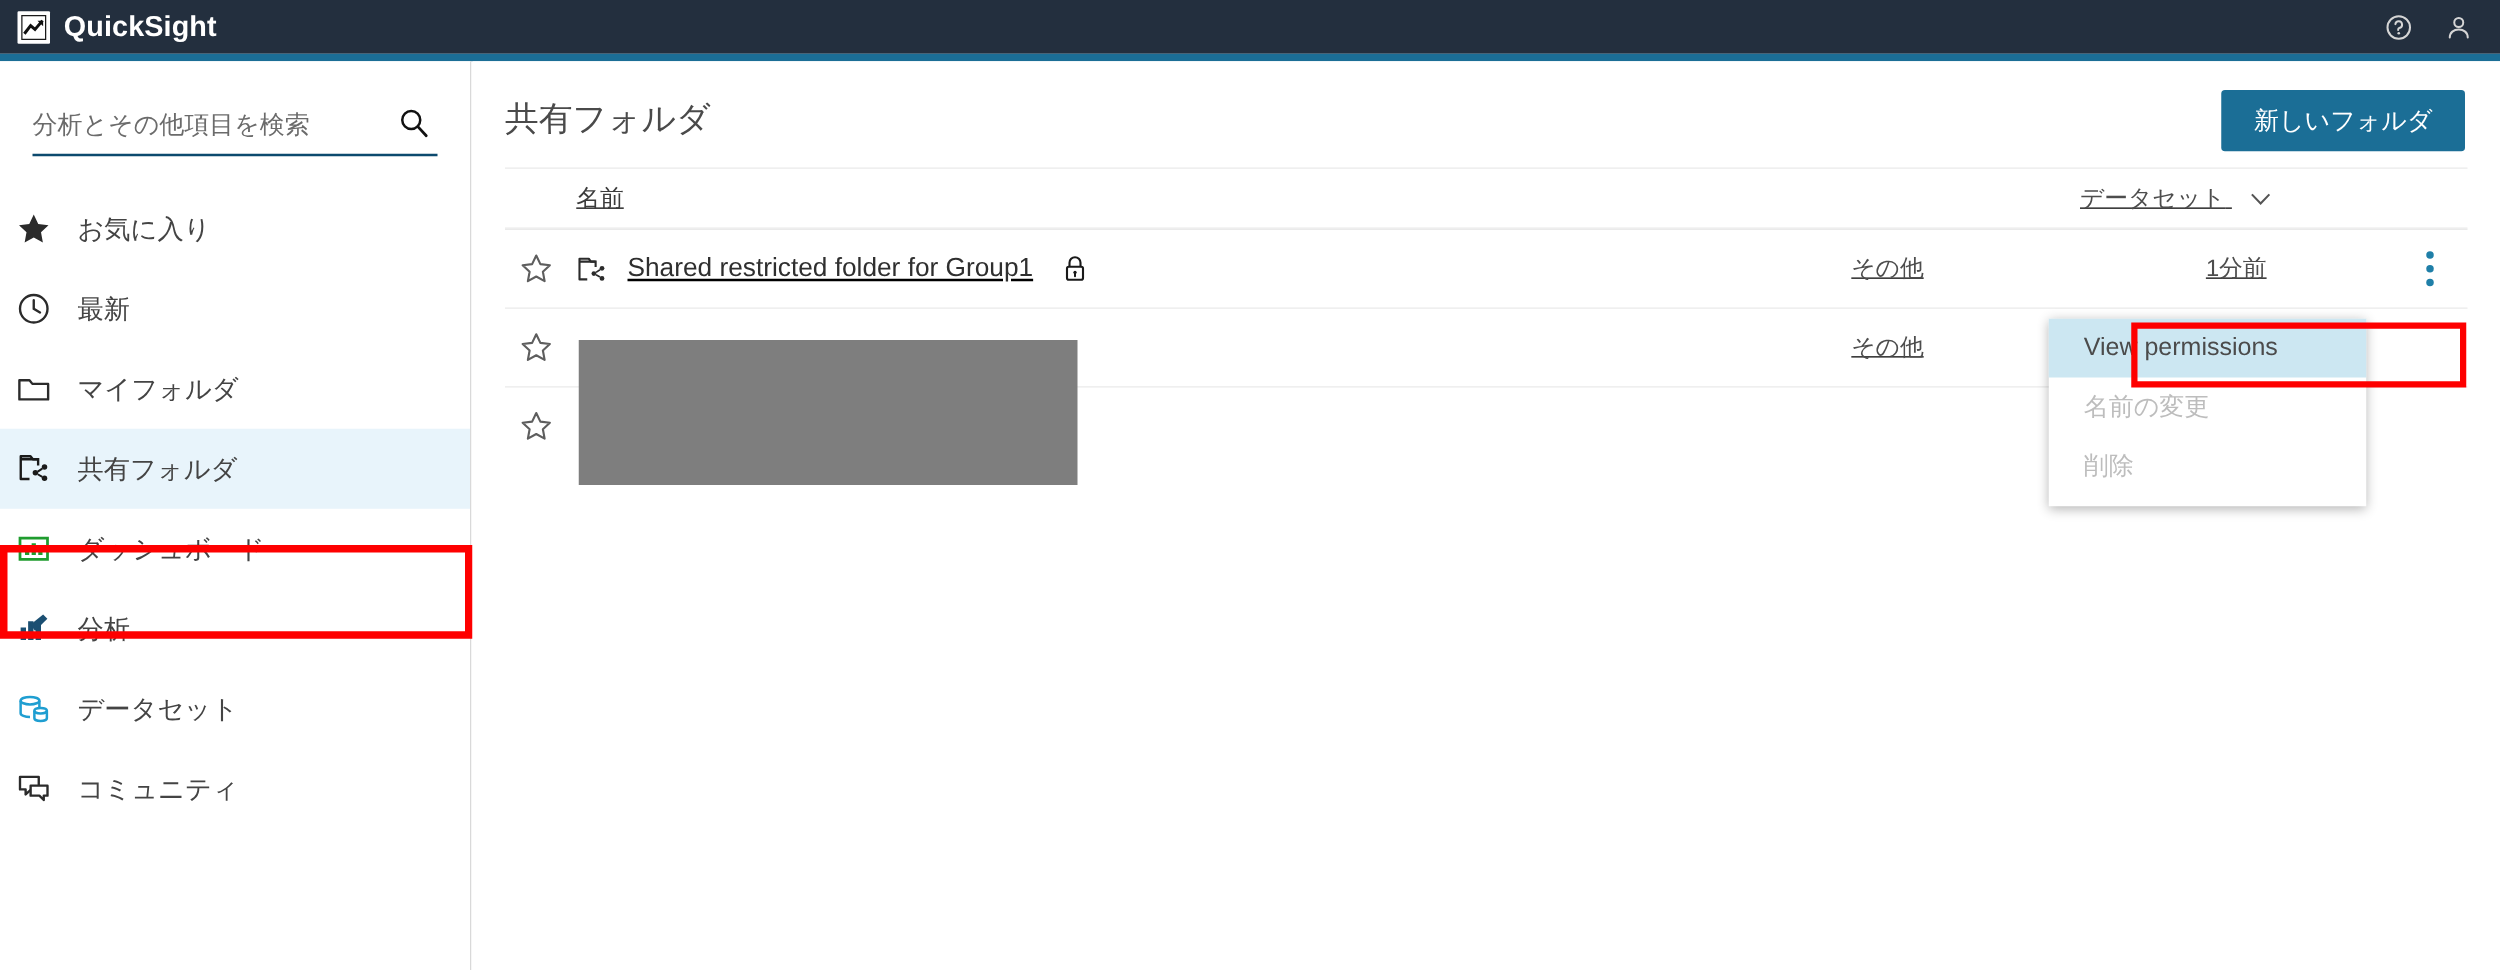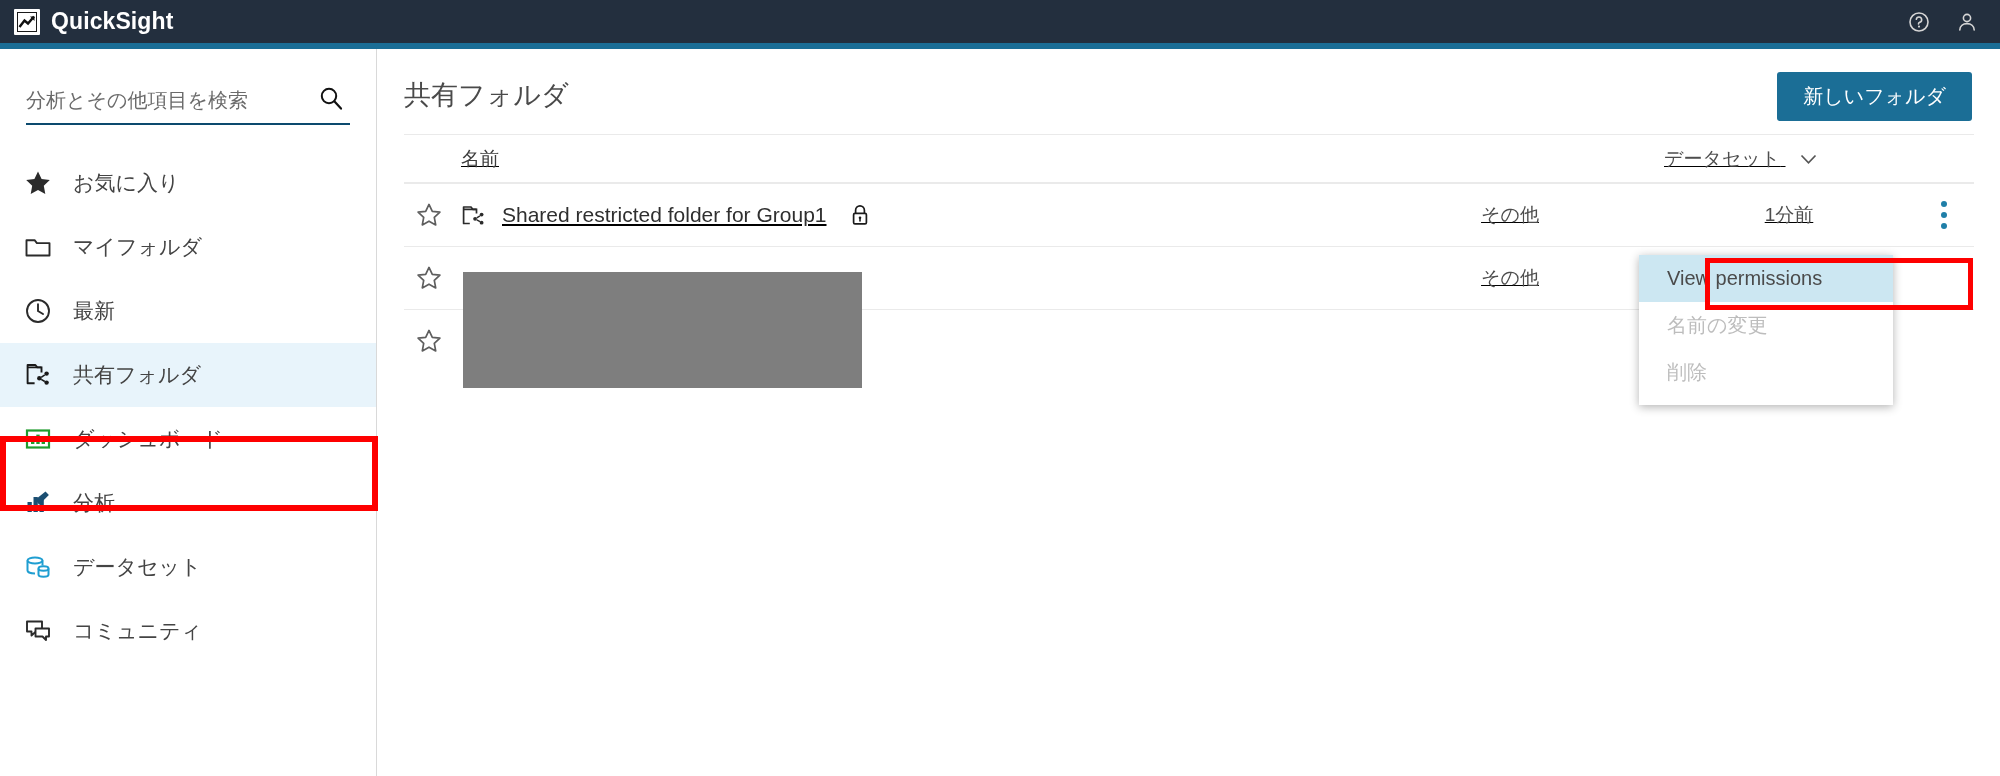--- a/index.html
+++ b/index.html
@@ -52,21 +52,21 @@
     border: 0; outline: 0; background: transparent;
     font-size: 20px; color: #5a5a5a; width: 270px;
     font-family: "Liberation Sans", "DejaVu Sans", sans-serif;
   }
   .search-input::placeholder { color: #6b6b6b; }
   .search-icon { position: absolute; right: 6px; top: 8px; width: 26px; height: 26px; cursor: pointer; }
 
   .nav { margin-top: 26px; }
   .nav-item {
     height: 64px; display: flex; align-items: center; gap: 20px;
-    padding-left: 23px; cursor: pointer; position: relative;
+    padding-left: 12px; cursor: pointer; position: relative;
   }
   .nav-item .nav-icon { width: 30px; height: 30px; display: flex; align-items: center; justify-content: center; flex: 0 0 30px;}
   .nav-item .nav-label { font-size: 21px; color: #444; white-space: nowrap; }
   .nav-item.selected { background: #e8f4fb; }
 
   .nav-highlight {
     position: absolute; left: 0; top: 387px; width: 378px; height: 75px;
     border: 6px solid #fe0000; pointer-events: none;
   }
 
@@ -193,34 +193,34 @@
         <svg width="28" height="28" viewBox="0 0 28 28">
           <path d="M14 2.6l3.6 7.5 8.2 1-6 5.7 1.5 8.1L14 20.9 6.7 24.9l1.5-8.1-6-5.7 8.2-1z" fill="#2b2b2b"></path>
         </svg>
       </span>
       <span class="nav-label">お気に入り</span>
     </div>
 
     <div class="nav-item">
       <span class="nav-icon">
         <svg width="28" height="28" viewBox="0 0 28 28">
-          <path d="M2.5 22.5V7.2h8.1l2.3 2.9h12.6v12.4z" fill="none" stroke="#2b2b2b" stroke-width="1.9" stroke-linejoin="round"></path>
-        </svg>
-      </span>
-      <span class="nav-label">マイフォルダ</span>
-    </div>
-
-    <div class="nav-item">
-      <span class="nav-icon">
-        <svg width="28" height="28" viewBox="0 0 28 28">
           <circle cx="14" cy="14" r="11" fill="none" stroke="#2b2b2b" stroke-width="1.9"></circle>
           <path d="M14 7.2V14l5 3" fill="none" stroke="#2b2b2b" stroke-width="1.9" stroke-linecap="round"></path>
         </svg>
       </span>
       <span class="nav-label">最新</span>
+    </div>
+
+    <div class="nav-item">
+      <span class="nav-icon">
+        <svg width="28" height="28" viewBox="0 0 28 28">
+          <path d="M2.5 22.5V7.2h8.1l2.3 2.9h12.6v12.4z" fill="none" stroke="#2b2b2b" stroke-width="1.9" stroke-linejoin="round"></path>
+        </svg>
+      </span>
+      <span class="nav-label">マイフォルダ</span>
     </div>
 
     <div class="nav-item selected">
       <span class="nav-icon">
         <svg width="28" height="28" viewBox="0 0 28 28">
           <path d="M17.5 6.4h-4.2L11.4 4H3.6v18.2h7" fill="none" stroke="#1a1a1a" stroke-width="1.9" stroke-linejoin="round"></path>
           <path d="M3.6 6.4h13.9v5" fill="none" stroke="#1a1a1a" stroke-width="1.9"></path>
           <circle cx="22.6" cy="12.6" r="2.2" fill="#1a1a1a"></circle>
           <circle cx="15.3" cy="17.2" r="2.2" fill="#1a1a1a"></circle>
           <circle cx="22.6" cy="21.6" r="2.2" fill="#1a1a1a"></circle>

